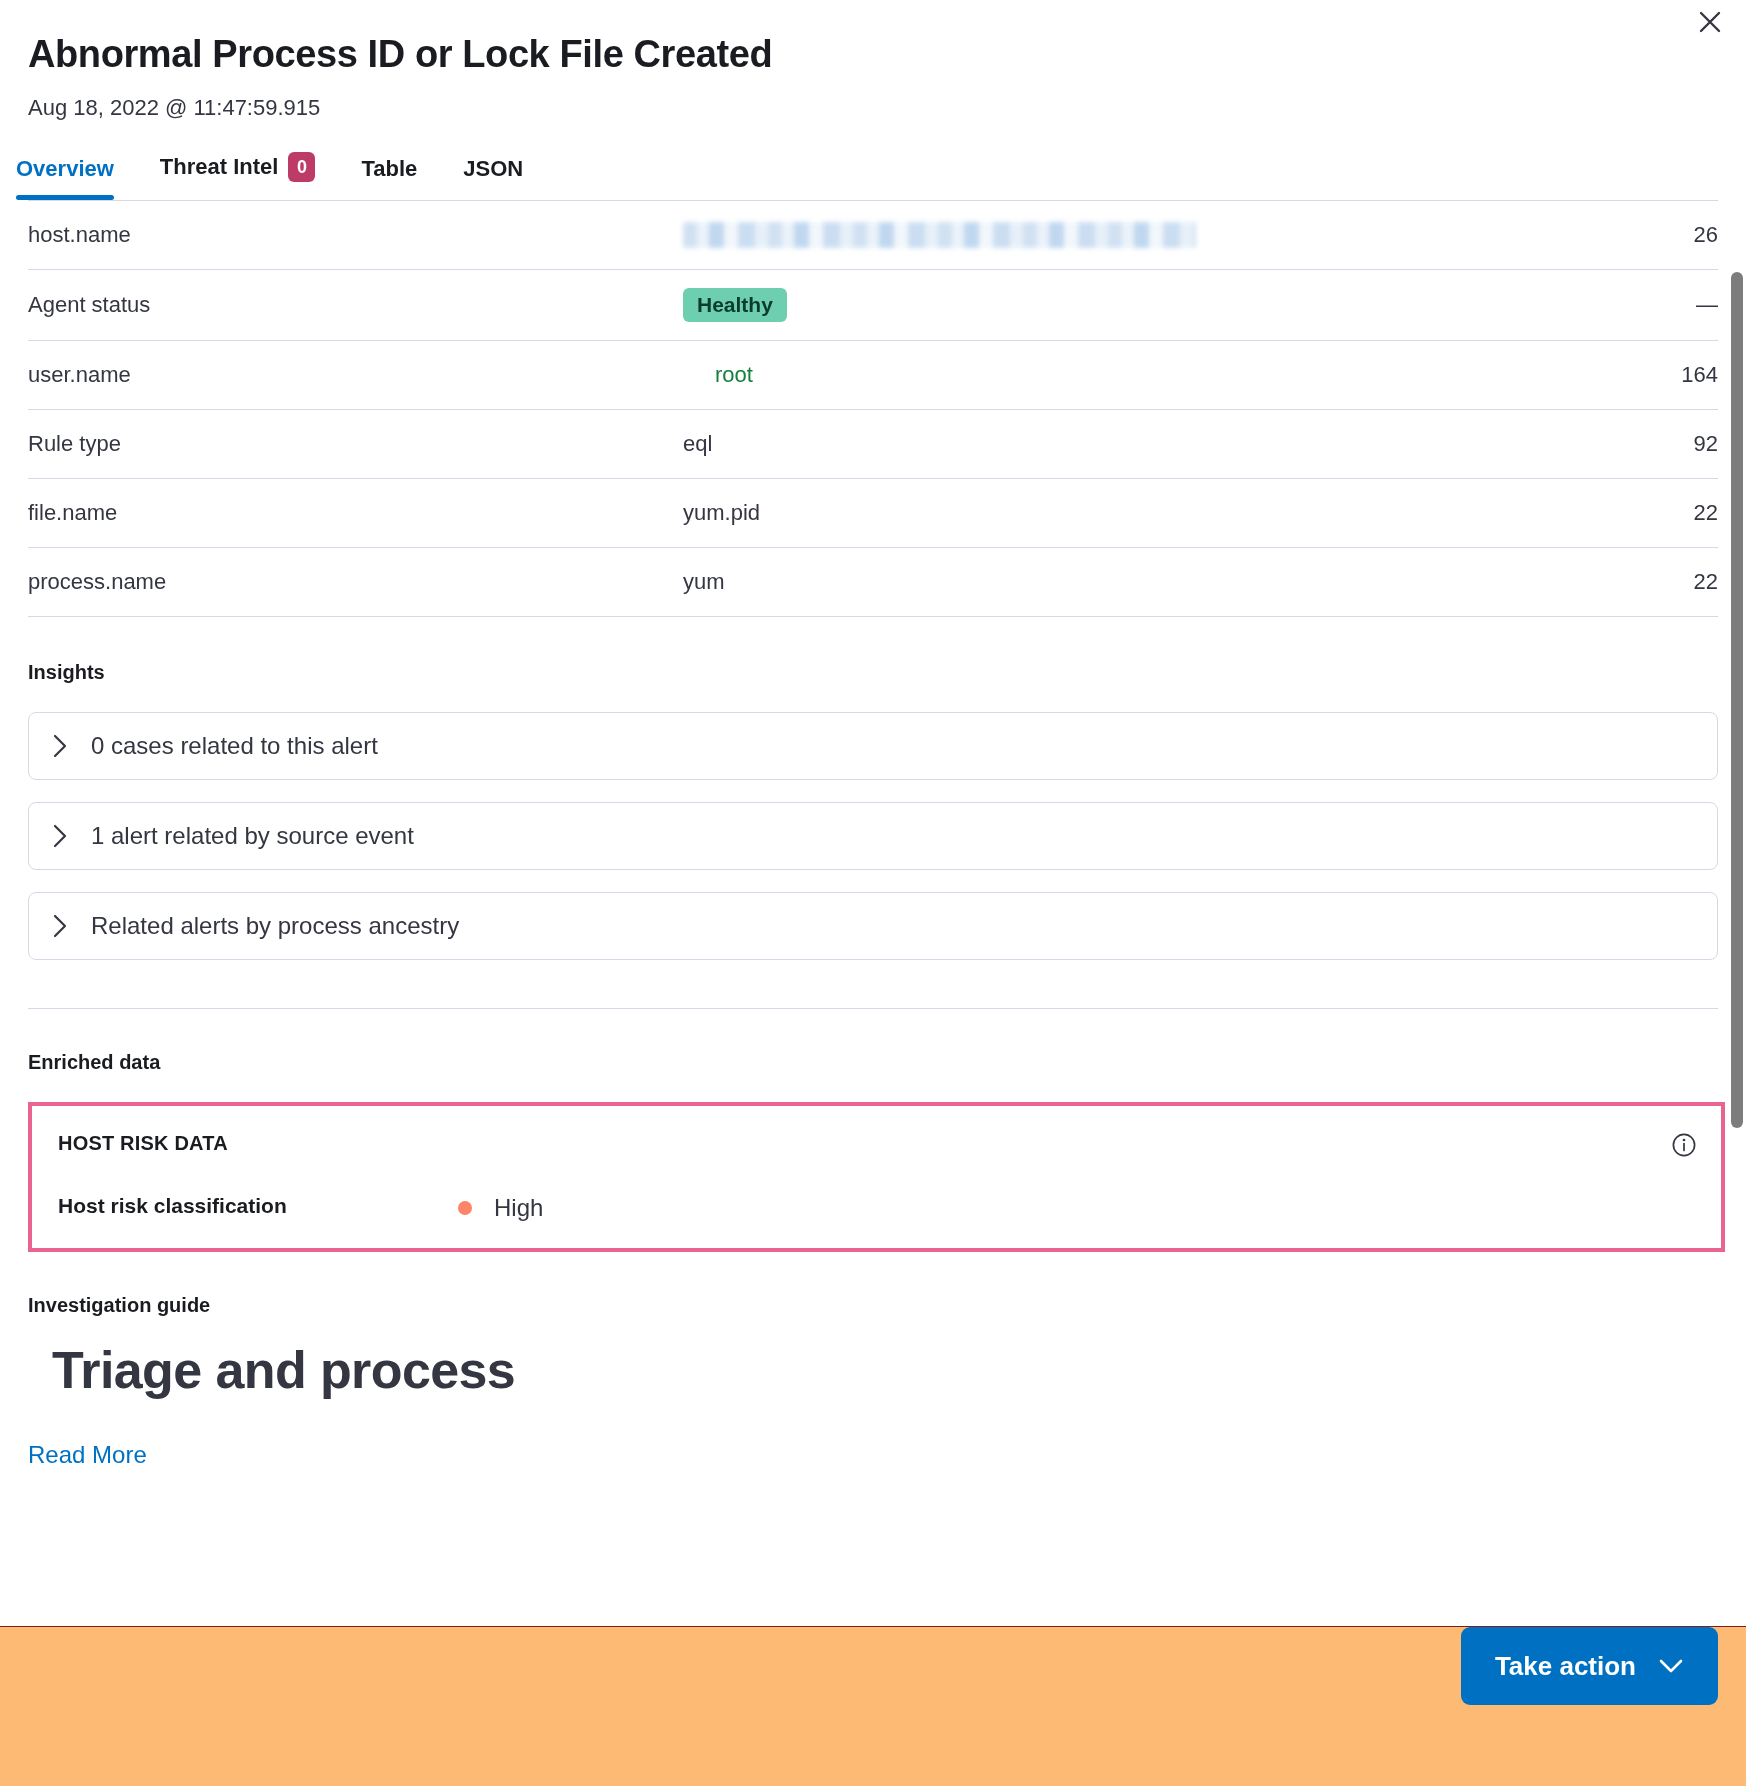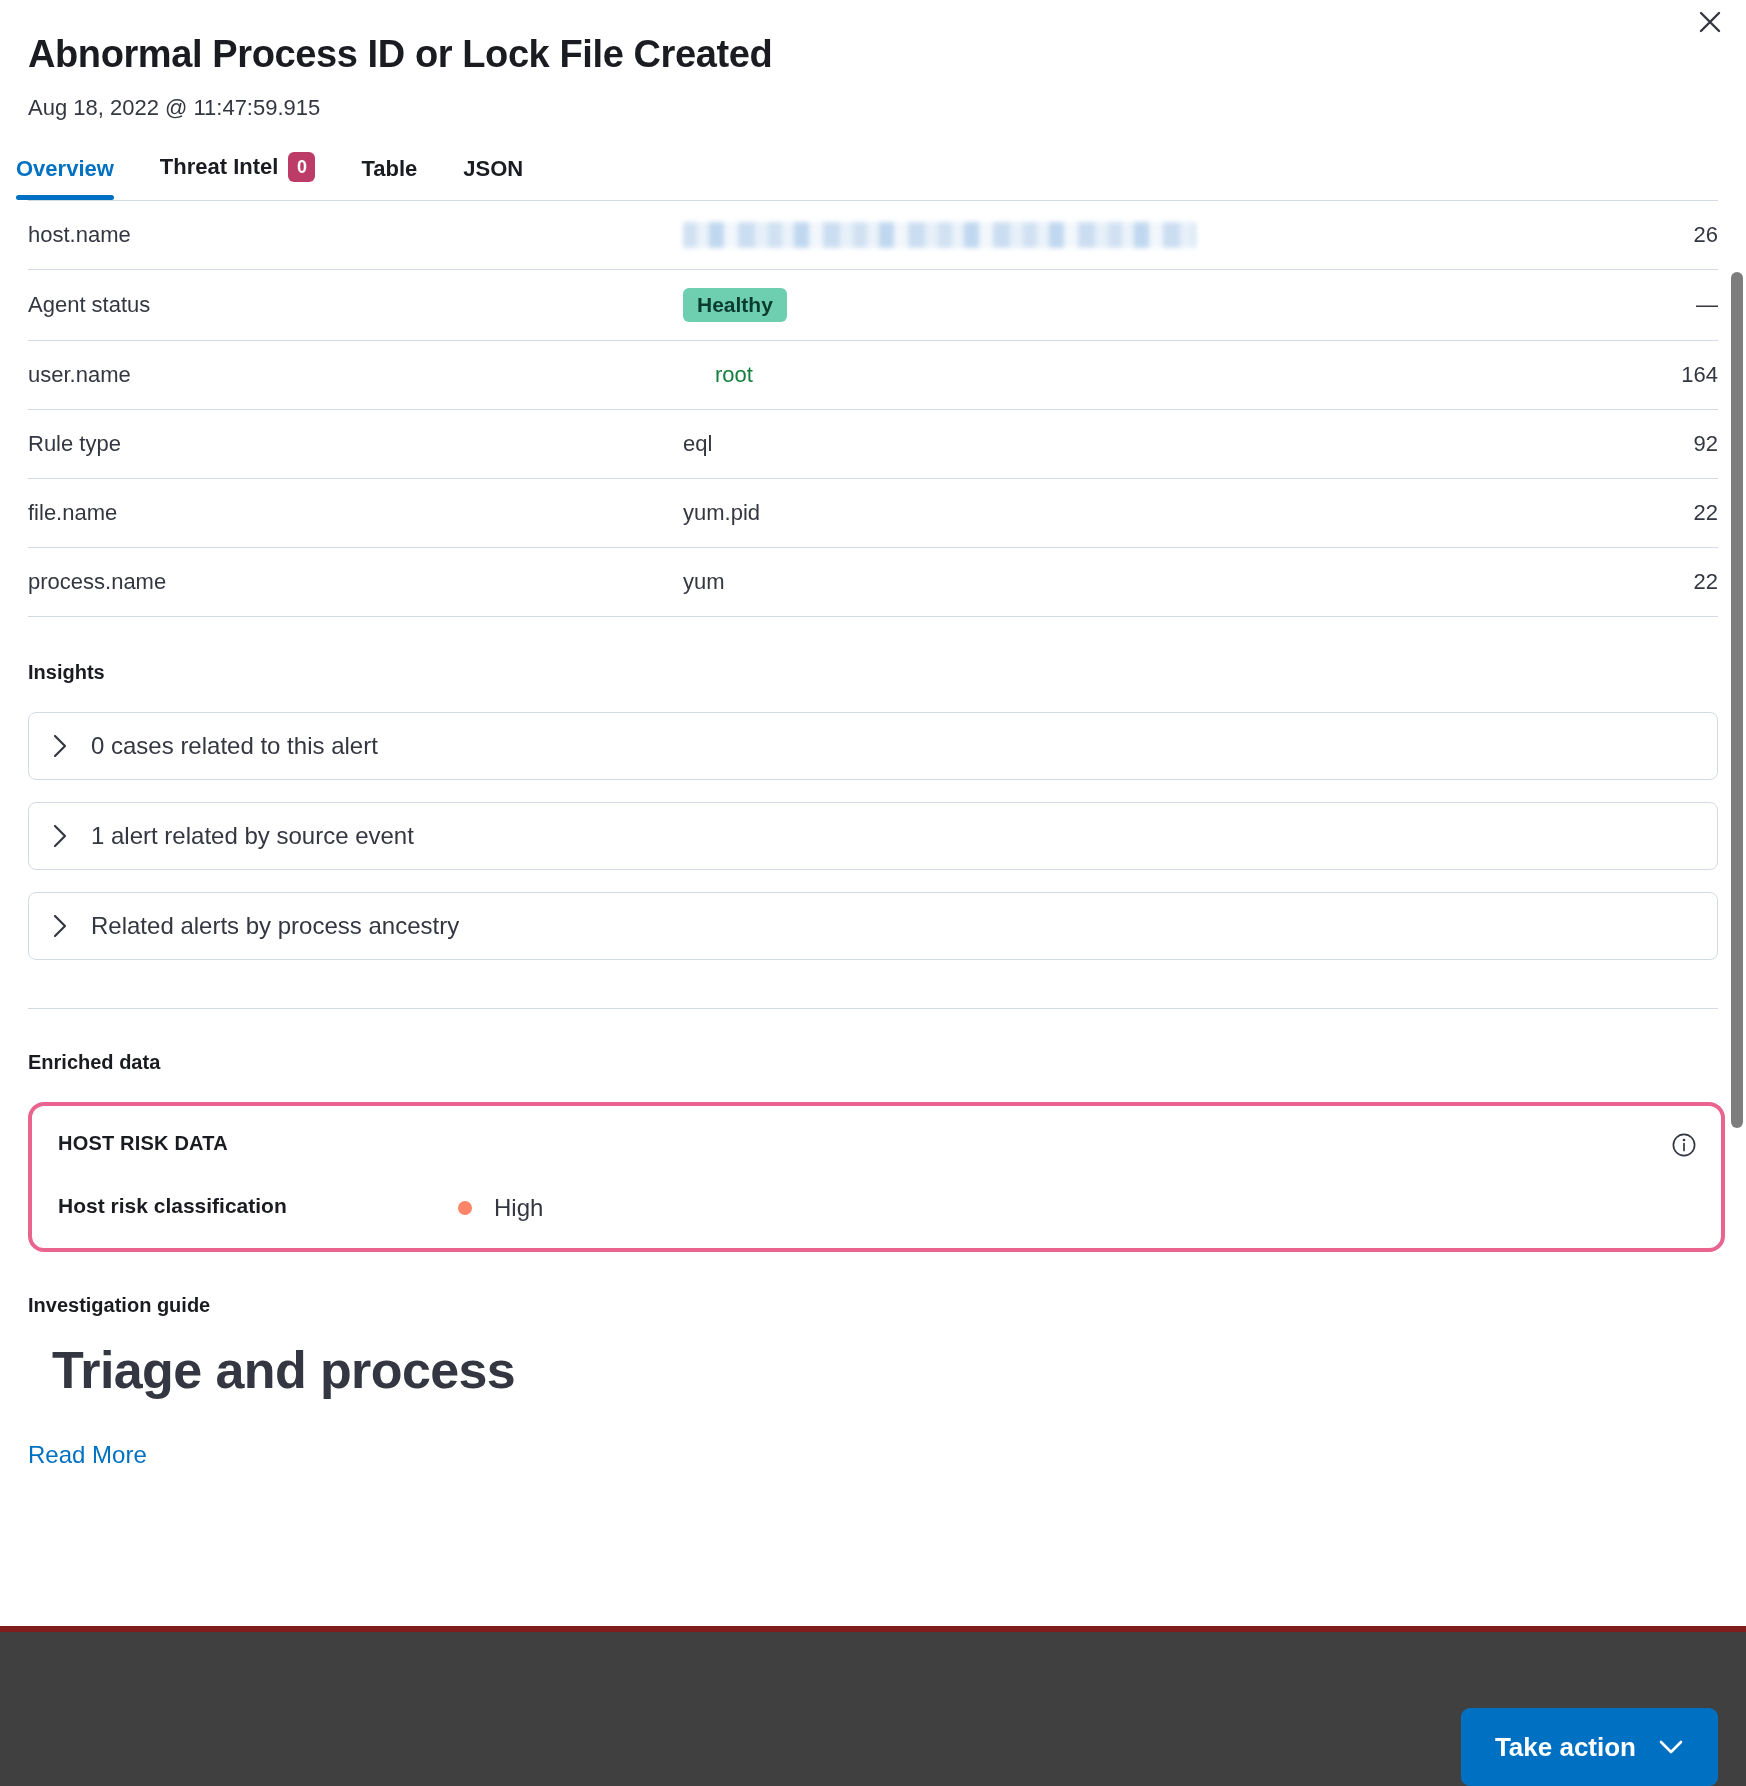--- a/index.html
+++ b/index.html
@@ -191,21 +191,21 @@
     border-top: 1px solid #d3dae6;
     margin: 48px 0 0 0;
   }
 
   
   .enriched-title { font-size: 20px; font-weight: 700; color: #1a1c21; margin-top: 42px; }
 
   .risk-panel {
     margin-top: 28px;
     border: 4px solid #e9648e;
-    border-radius: 16px;
+    border-radius: 0;
     padding: 26px 24px 26px 26px;
     position: relative;
     background: #fff;
     width: 1697px;
   }
   .risk-panel-head {
     display: flex;
     align-items: flex-start;
     justify-content: space-between;
   }
@@ -276,24 +276,24 @@
     width: 12px;
     border-radius: 6px;
     background: #7d7d7d;
     cursor: pointer;
   }
 
   
   .footer {
     flex: 0 0 auto;
     height: 160px;
-    background: #404040;
-    border-top: 6px solid #7f1d1d;
-    display: flex;
-    align-items: flex-end;
+    background: #fdba74;
+    border-top: 1px solid #7f1d1d;
+    display: flex;
+    align-items: flex-start;
     justify-content: flex-end;
     padding: 0 28px;
   }
   .take-action-btn {
     display: inline-flex;
     align-items: center;
     gap: 22px;
     background: #0071c2;
     color: #ffffff;
     border: none;

